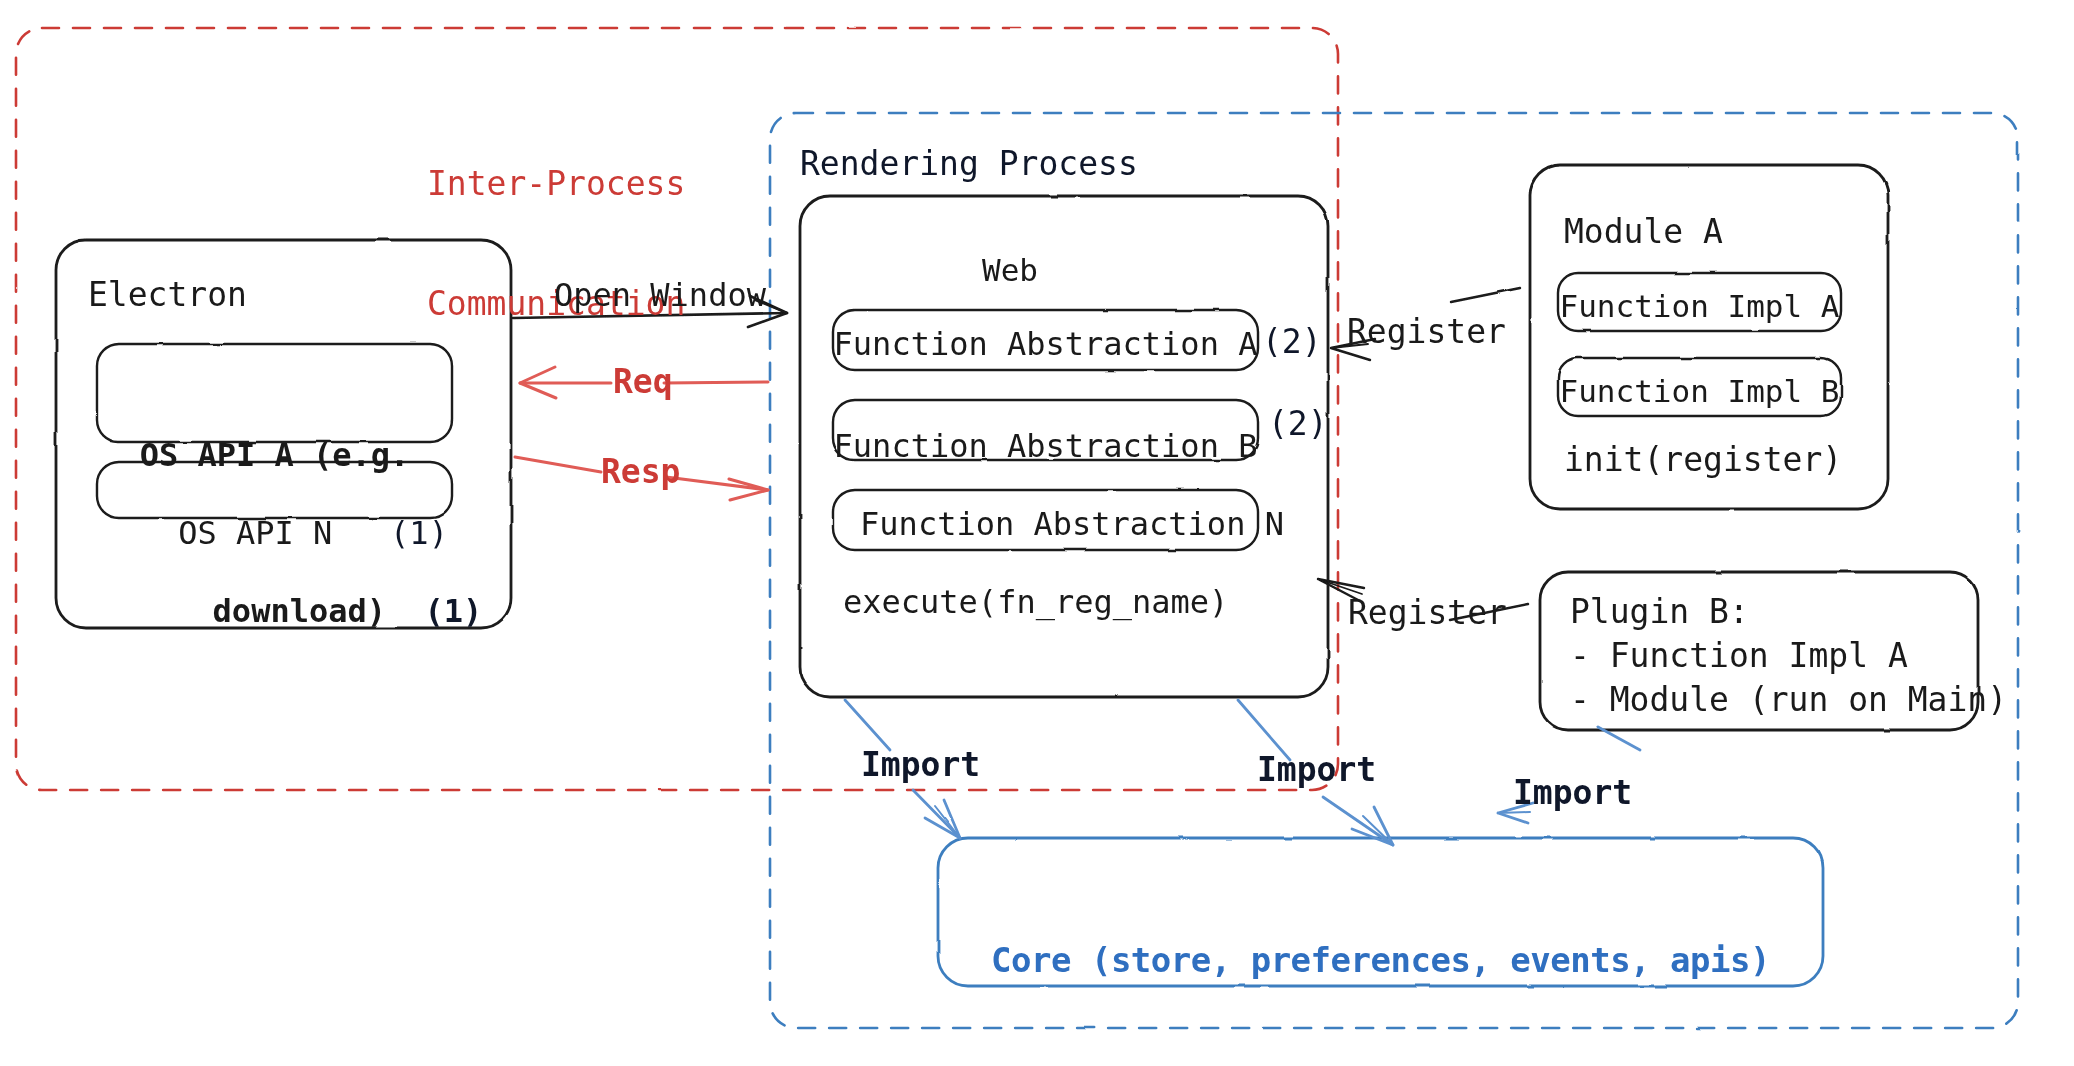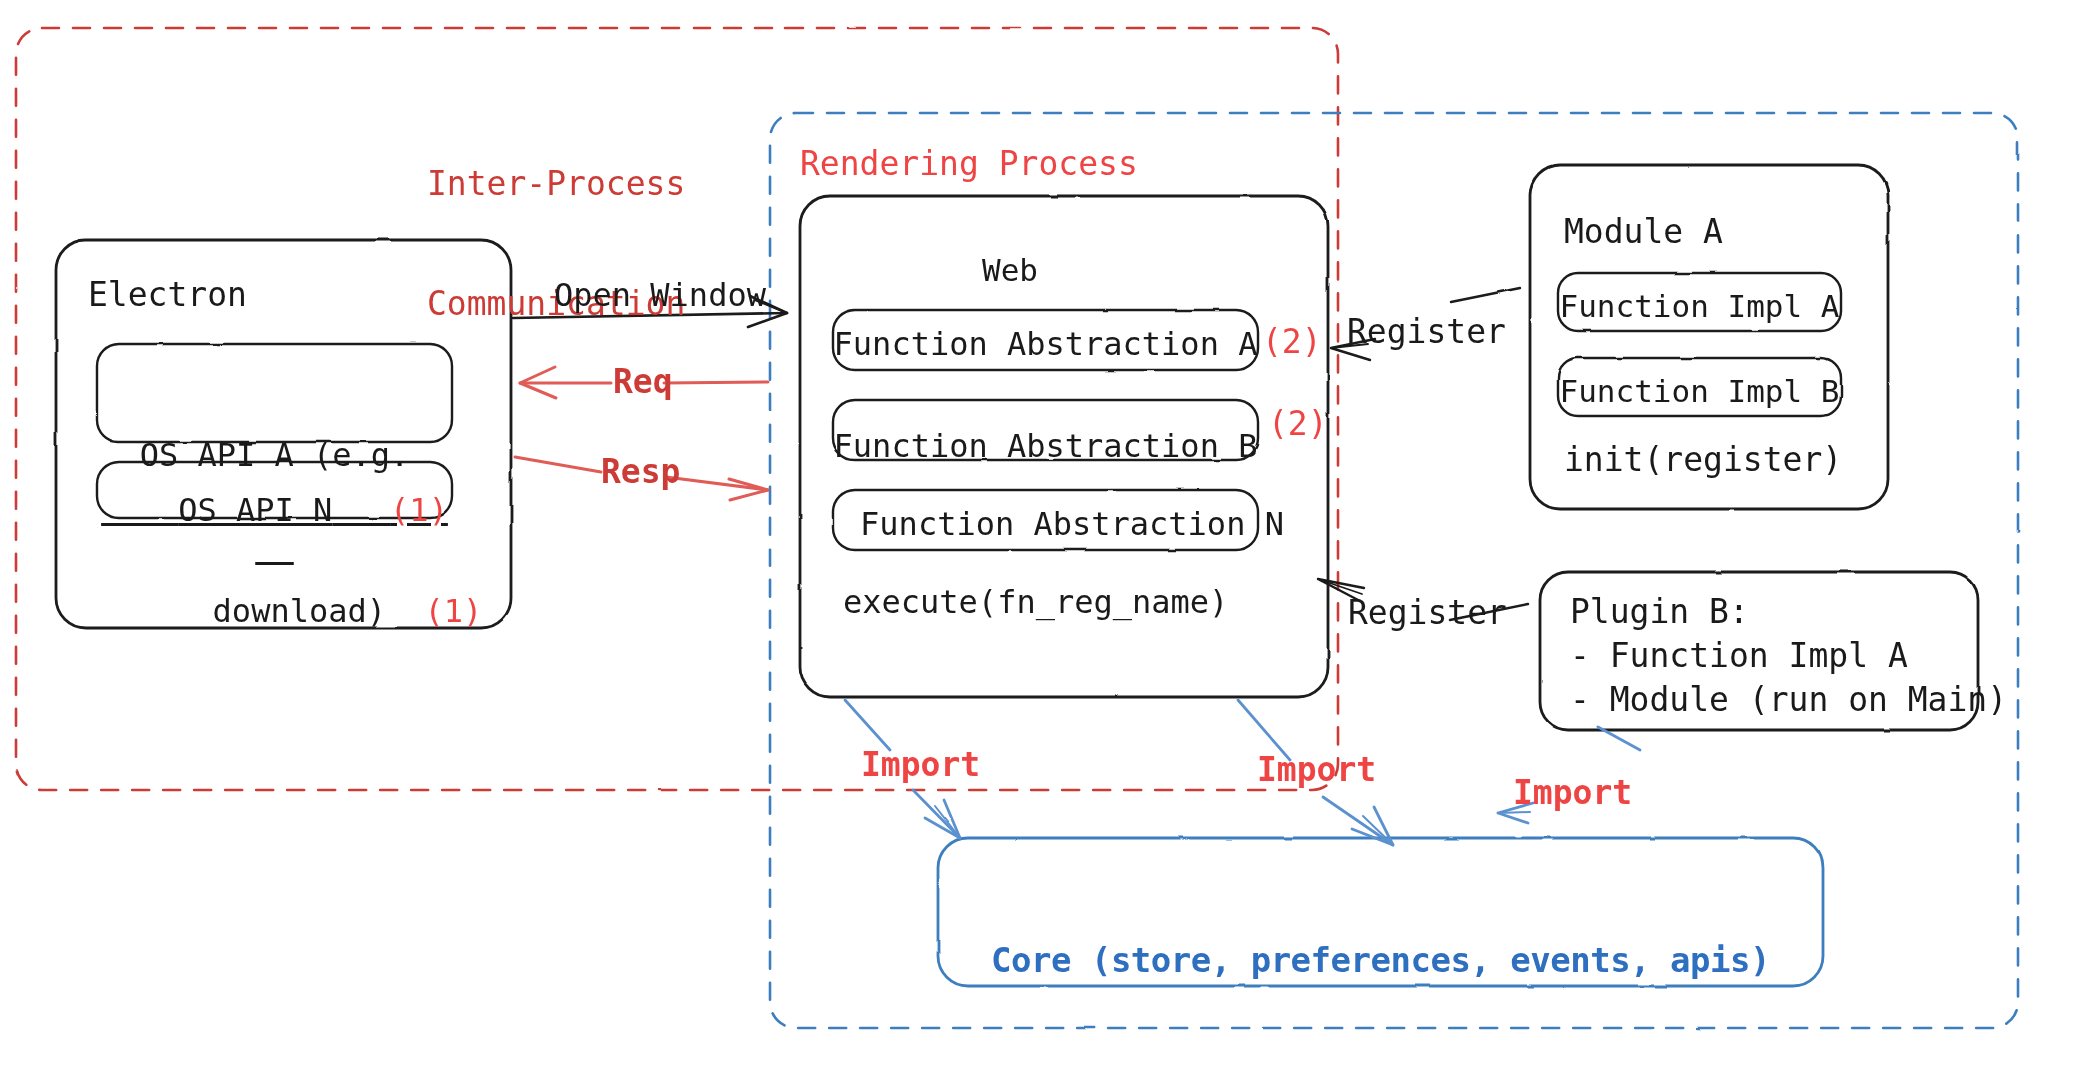--- a/index.html
+++ b/index.html
@@ -26,21 +26,21 @@
   .lbl {
     position: absolute;
     font-family: "DejaVu Sans Mono", "Liberation Mono", monospace;
     color: #1a1a1a;
     white-space: pre;
     line-height: 1.22;
     text-align: right;
   }
   .lbl-center { text-align: center; }
   .red   { color: #cc3b36; }
-  .blue  { color: #ef4444; }
+  .blue  { color: #0f172a; }
   .blue-core { color: #2f6fc0; font-weight: bold; letter-spacing: -0.5px; }
   .t31 { font-size: 31px; text-align: center; }
   .t32 { font-size: 32px; }
   .t33 { font-size: 33px; }
   .t34 { font-size: 34px; }
   .bold { font-weight: bold; }
 </style>
 </head>
 <body>
 
@@ -160,28 +160,28 @@
 
   <div class="lbl red t33" style="left:427px; top:83px;">
     <div>Inter-Process</div>
     <div>Communication</div>
   </div>
 
   <div class="lbl blue t33" style="left:800px; top:144px;">Rendering Process</div>
 
   <div class="lbl t33" style="left:88px; top:275px;">Electron</div>
 
-  <div class="lbl t32 lbl-center" style="left:97px; top:358px; width:355px;">
+  <div class="lbl t32 lbl-center" style="left:97px; top:358px; width:355px;font-weight:bold;">
     <div>OS API A (e.g.</div>
     <div>
       <span>download)</span><span>  </span><span class="blue">(1)</span>
     </div>
   </div>
 
-  <div class="lbl t32 lbl-center" style="left:97px; top:452px; width:355px;text-decoration:underline;">
+  <div class="lbl t32 lbl-center" style="left:97px; top:475px; width:355px;">
     <span>OS API N</span><span>   </span><span class="blue">(1)</span>
   </div>
 
   <div class="lbl t32" style="left:554px; top:276px;">Open Window</div>
   <div class="lbl red t33 bold" style="left:613px; top:362px;">Req</div>
   <div class="lbl red t33 bold" style="left:601px; top:452px;">Resp</div>
 
   <div class="lbl t31 lbl-center" style="left:800px; top:252px; width:420px;">Web</div>
 
   <div class="lbl t32 lbl-center" style="left:833px; top:325px; width:425px;">Function Abstraction A</div>

